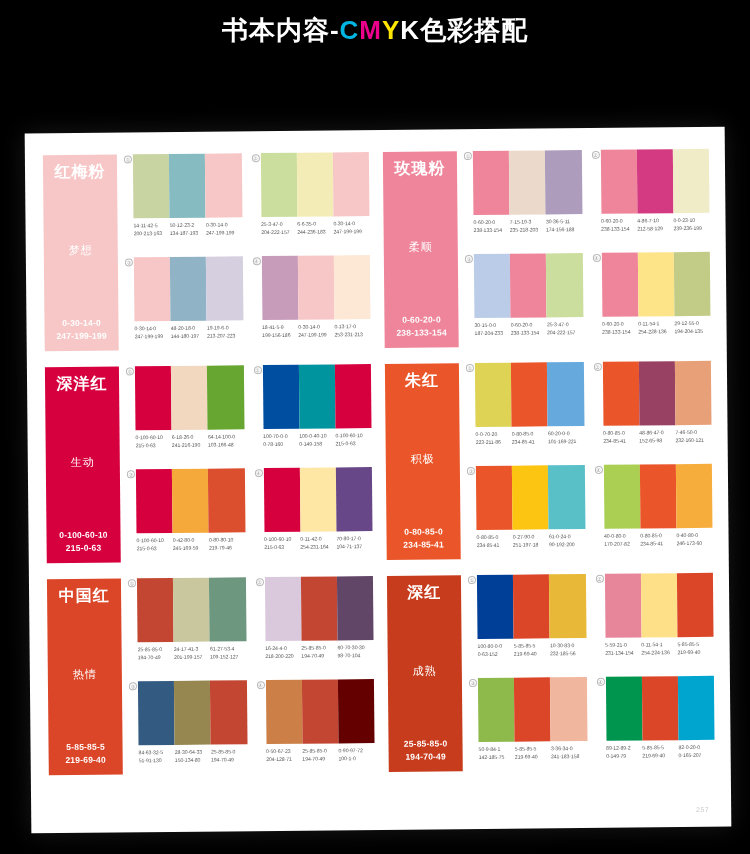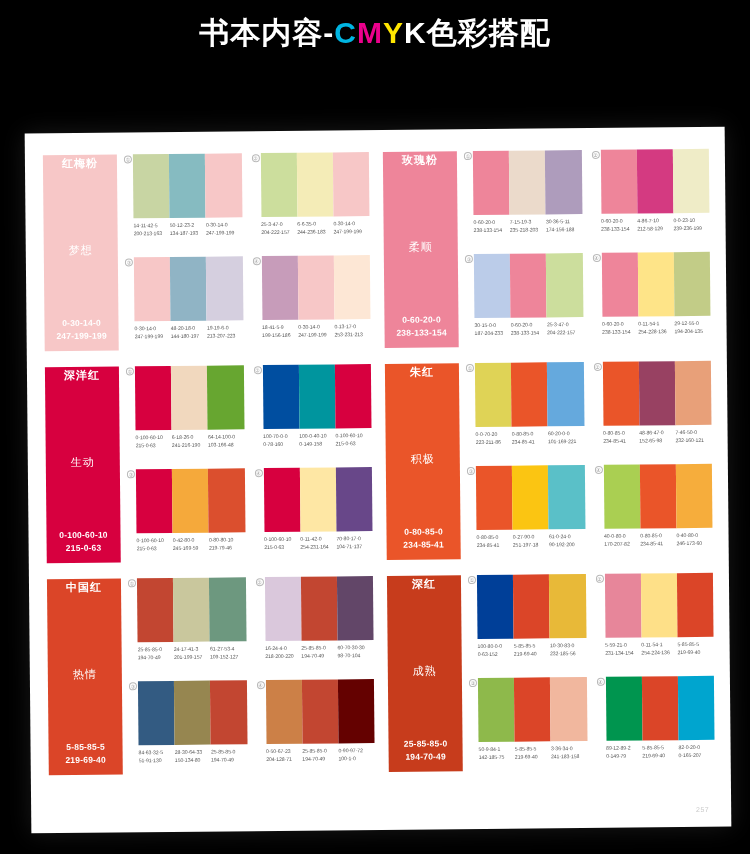--- a/index.html
+++ b/index.html
@@ -7,21 +7,21 @@
     width:750px; height:854px;
     background:#000;
     font-family:"Liberation Sans","DejaVu Sans",sans-serif;
     overflow:hidden;
   }
 
   
   .header { width:750px; height:120px; background:#000;
             display:flex; flex-direction:column; align-items:center;
             justify-content:flex-start; padding-top:14px; }
-  .title { font-size:30px; font-weight:700; letter-spacing:1px;
+  .title { font-size:26px; font-weight:700; letter-spacing:1px;
            color:#fff; white-space:nowrap; line-height:1.25; }
   .title .c { color:#00b5e2; }
   .title .m { color:#ec008c; }
   .title .y { color:#ffe600; }
   .title .k { color:#ffffff; }
   .subtitle { margin-top:16px; font-size:14px; color:#cfcfcf;
               letter-spacing:.5px; }
 
   
   .stage { position:relative; width:750px; height:734px; background:#000; }
@@ -36,21 +36,21 @@
   .grid { display:grid; grid-template-columns:1fr 1fr; column-gap:14px;
           row-gap:16px; }
 
   
   .family { display:flex; gap:7px; }
   .main-swatch {
     width:74px; flex:0 0 74px; height:196px;
     display:flex; flex-direction:column; align-items:center;
     position:relative; color:#fff;
   }
-  .ms-name { margin-top:3px; font-size:11px; font-weight:700;
+  .ms-name { margin-top:9px; font-size:16px; font-weight:700;
              letter-spacing:1px; line-height:1; }
   .ms-keyword { position:absolute; top:88px; font-size:11px;
                 letter-spacing:1px; }
   .ms-codes { position:absolute; bottom:9px; left:0; right:0;
               text-align:center; font-size:8.5px; font-weight:700;
               line-height:1.45; letter-spacing:.2px; }
 
   .palettes { flex:1; display:grid; grid-template-rows:1fr 1fr;
               row-gap:10px; }
   .prow { display:grid; grid-template-columns:1fr 1fr; column-gap:10px; }

